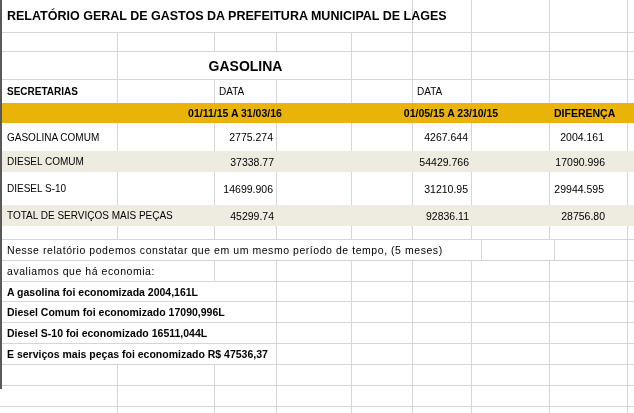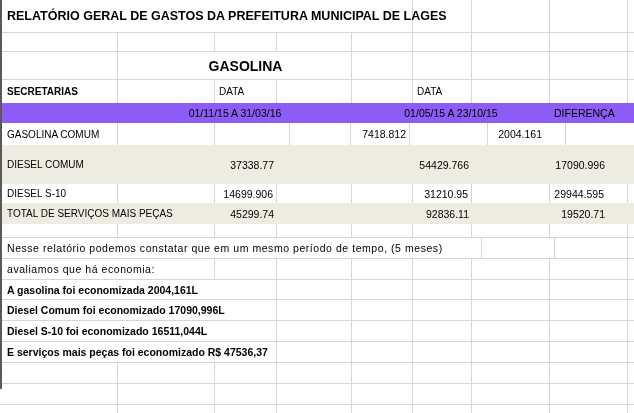--- a/index.html
+++ b/index.html
@@ -14,21 +14,21 @@
   }
   .row{display:flex;position:relative;box-sizing:border-box;}
   .bb{border-bottom:1px solid #d6d6d6;}
   .cell{
     box-sizing:border-box;
     border-right:1px solid #d6d6d6;
     display:flex;align-items:center;
     overflow:visible;white-space:nowrap;
   }
   .fill .cell{border-right:none;}
-  .blue{background:#8b5cf6;}
+  .blue{background:#eab308;font-weight:bold;}
   .beige{background:#eeece1;}
   
   .cA{width:118px}.cB{width:97px}.cC{width:62px}.cD{width:75px}
   .cE{width:61px}.cF{width:59px}.cG{width:78px}.cH{width:78px}
   .cI{width:6px;border-right:none}
   .cAE{width:413px}.cAF{width:512px}.cAB{width:215px}.cAC{width:277px}
   .cBD{width:234px}.cEG{width:198px}
   .b{font-weight:bold}
   .t12{font-size:12.5px}
   .t14{font-size:14px}
@@ -91,64 +91,65 @@
   </div>
 
   <div class="row fill blue" style="height:20px">
     <div class="cell cA"></div>
     <div class="cell cBD ctr t105">01/11/15 A 31/03/16</div>
     <div class="cell cEG ctr t105">01/05/15 A 23/10/15</div>
     <div class="cell cH pl4 t105">DIFERENÇA</div>
     <div class="cell cI"></div>
   </div>
 
-  <div class="row" style="height:22px">
+  <div class="row" style="height:28px">
     <div class="cell cA pl">GASOLINA COMUM</div>
     <div class="cell cB"></div>
-    <div class="cell cD"></div>
-    <div class="cell cE"></div>
-    <div class="cell cF num">7418.812</div>
+    <div class="cell cC num">2775.274</div>
+    <div class="cell cD"></div>
+    <div class="cell cE"></div>
+    <div class="cell cF num">4267.644</div>
     <div class="cell cG"></div>
     <div class="cell cH numH">2004.161</div>
     <div class="cell cI"></div>
   </div>
 
-  <div class="row fill beige" style="height:39px">
+  <div class="row fill beige" style="height:21px">
     <div class="cell cA pl">DIESEL COMUM</div>
     <div class="cell cB"></div>
     <div class="cell cC num">37338.77</div>
     <div class="cell cD"></div>
     <div class="cell cE"></div>
     <div class="cell cF num">54429.766</div>
     <div class="cell cG"></div>
     <div class="cell cH numH">17090.996</div>
     <div class="cell cI"></div>
   </div>
 
-  <div class="row" style="height:19px">
+  <div class="row" style="height:33px">
     <div class="cell cA pl">DIESEL S-10</div>
     <div class="cell cB"></div>
     <div class="cell cC num">14699.906</div>
     <div class="cell cD"></div>
     <div class="cell cE"></div>
     <div class="cell cF num">31210.95</div>
     <div class="cell cG"></div>
     <div class="cell cH numH">29944.595</div>
     <div class="cell cI"></div>
   </div>
 
   <div class="row fill beige" style="height:21px">
     <div class="cell cA pl">TOTAL DE SERVIÇOS MAIS PEÇAS</div>
     <div class="cell cB"></div>
     <div class="cell cC num">45299.74</div>
     <div class="cell cD"></div>
     <div class="cell cE"></div>
     <div class="cell cF num">92836.11</div>
     <div class="cell cG"></div>
-    <div class="cell cH numH">19520.71</div>
+    <div class="cell cH numH">28756.80</div>
     <div class="cell cI"></div>
   </div>
 
   <div class="row bb" style="height:14px">
     <div class="cell cA"></div>
     <div class="cell cB"></div>
     <div class="cell cC"></div>
     <div class="cell cD"></div>
     <div class="cell cE"></div>
     <div class="cell cF"></div>

